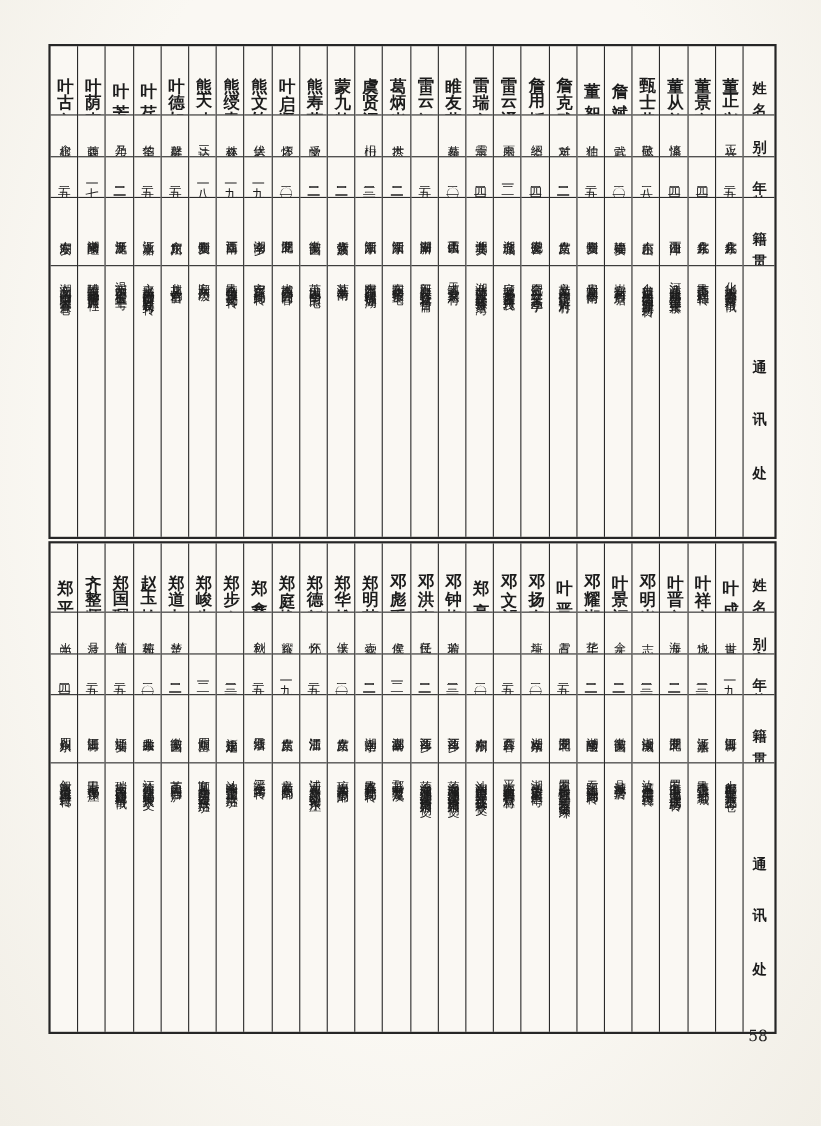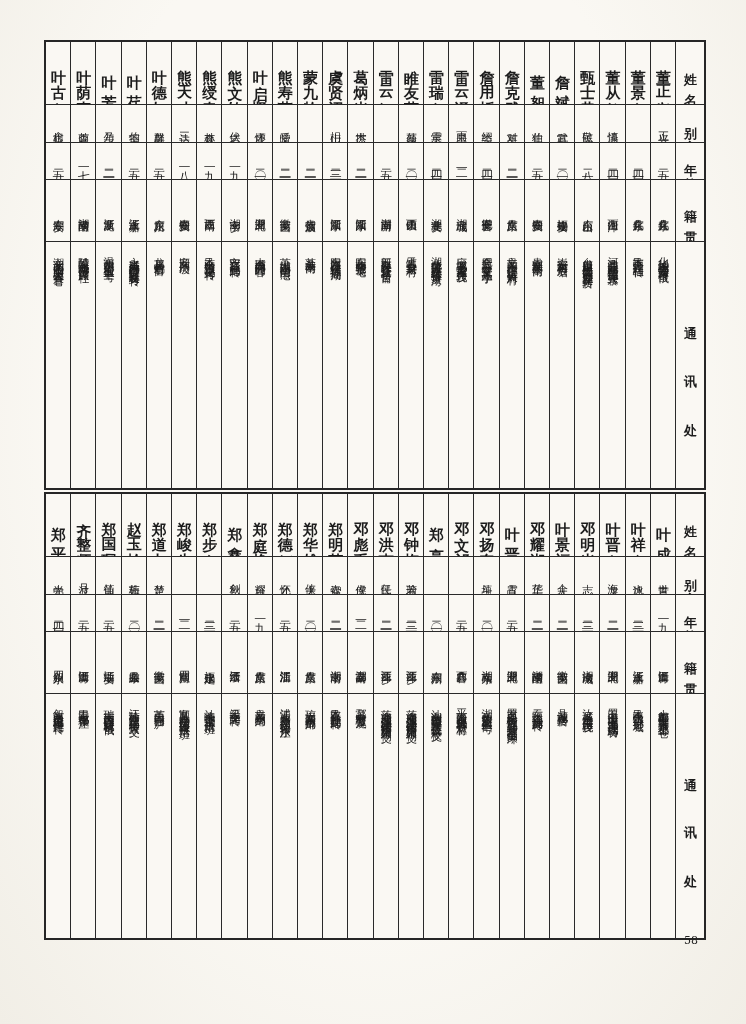--- a/index.html
+++ b/index.html
@@ -36,21 +36,21 @@
   .cell.name{height:62px;font-weight:bold;font-size:15px;justify-content:space-evenly;}
   .cell.zi{height:38px;font-size:11px;letter-spacing:1px;}
   .cell.age{height:37px;font-size:12px;letter-spacing:1px;}
   .cell.origin{height:62px;font-size:11px;letter-spacing:0.5px;}
   .cell.address{flex:1 1 auto;font-size:11px;justify-content:flex-start;padding-top:6px;letter-spacing:1.5px;}
   .header-col .cell{font-weight:bold;font-size:13px;justify-content:space-evenly;}
   .header-col .cell.address{padding:26px 0;justify-content:space-evenly;}
   .spread span{display:block;}
   .page-number{
     position:absolute;right:48px;top:934px;
-    font-size:11px;color:#222;
+    font-size:14px;color:#222;
     font-family:"DejaVu Serif","Liberation Serif",serif;
     margin-left:44px;
   }
 </style>
 </head>
 <body>
 
 <div class="sheet"></div>
 
 <div class="regtable upper">

